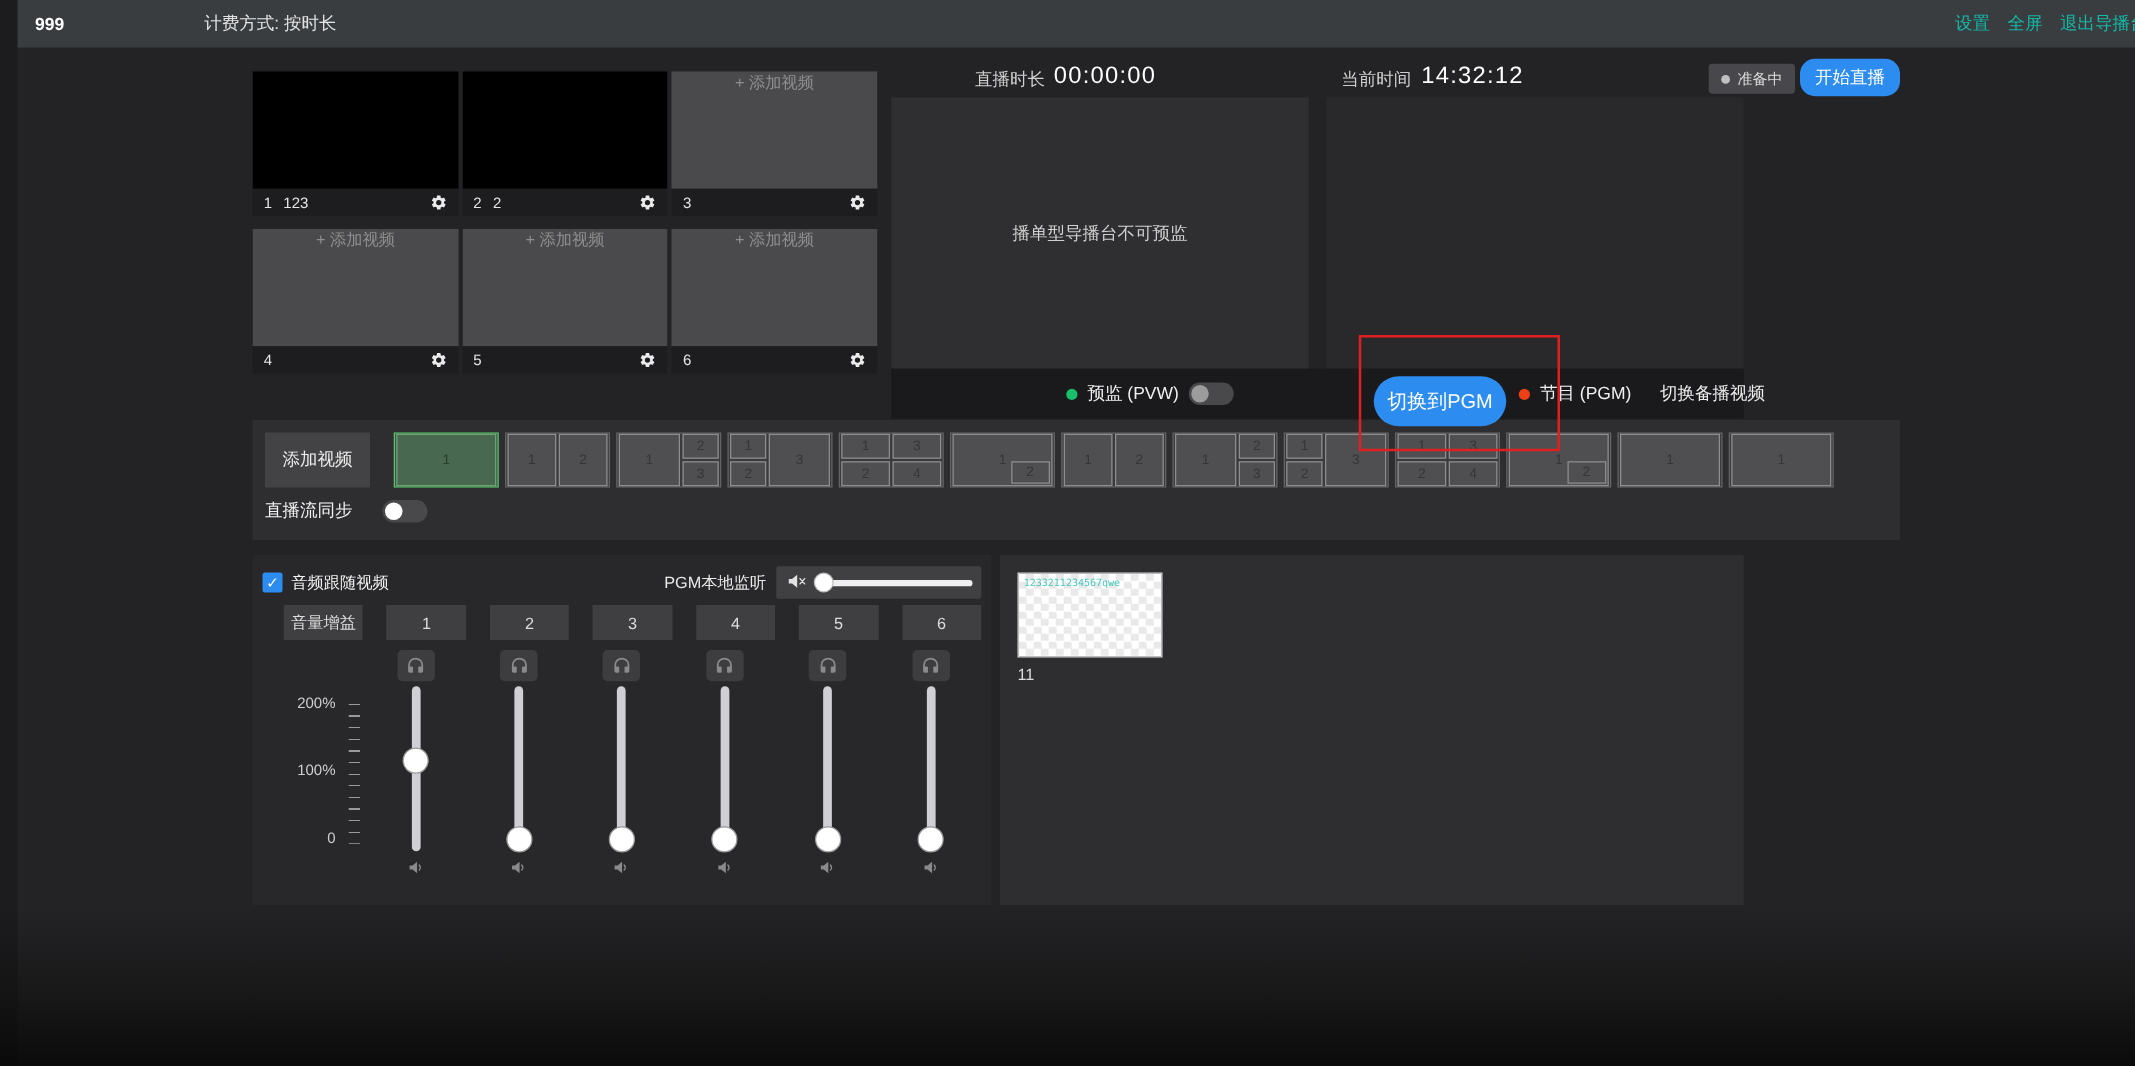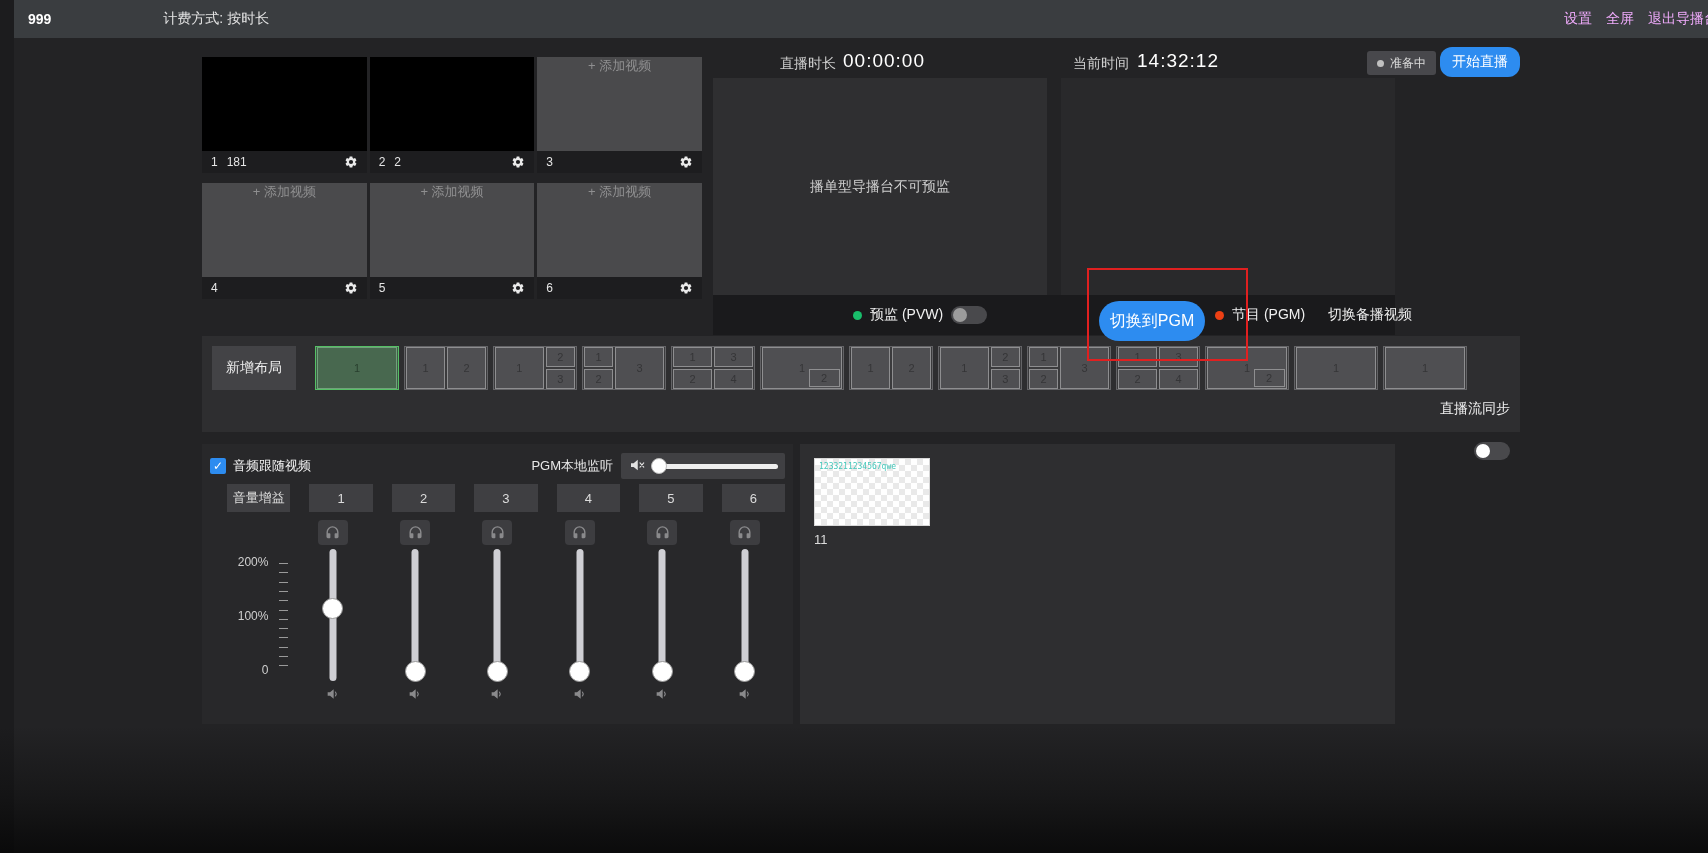--- a/index.html
+++ b/index.html
@@ -8,21 +8,21 @@
   .abs { position:absolute; }
   .clickable { cursor:pointer; }
 
   
   #topbar { left:0; top:0; width:1708px; height:38px; background:#3a3d40; display:flex; align-items:center; padding-left:28px; font-size:14px; }
   #left-strip { left:0; top:0; width:14px; height:853px; background:#1c1c1e; z-index:6; }
   #topbar .account { font-weight:bold; color:#fff; }
   #topbar .billing { margin-left:112px; color:#e3e3e3; }
   #topbar .spacer { flex:1; }
   #topbar .menu { display:flex; gap:14px; margin-right:-10px; white-space:nowrap; }
-  #topbar .menu span { color:#f0abfc; }
+  #topbar .menu span { color:#14b8a6; }
 
   
   #grid { left:202px; top:57px; width:500px; height:242px; display:grid; grid-template-columns:repeat(3,1fr); grid-template-rows:1fr 1fr; column-gap:3px; row-gap:10px; }
   .cell { display:flex; flex-direction:column; overflow:hidden; }
   .cell-view { flex:1; display:flex; align-items:flex-start; justify-content:center; }
   .cell-view.black { background:#000; }
   .cell-view.empty { background:#4a4a4c; }
   .cell-view .addtext { color:#8f8f90; font-size:13px; }
   .cell-bar { height:22px; background:#1d1d1f; display:flex; align-items:center; padding:0 9px; font-size:12px; color:#e6e6e6; }
   .cell-bar .num { margin-right:9px; }
@@ -55,21 +55,21 @@
   #annot { left:1087px; top:268px; width:161px; height:93px; border:2px solid #e02020; z-index:30; pointer-events:none; }
 
   
   #layouts { left:202px; top:336px; width:1318px; height:96px; background:#2e2e30; padding:10px; }
   #layout-row { display:flex; gap:5px; }
   #add-layout { width:84px; height:44px; background:#434346; color:#ececec; font-size:14px; display:flex; align-items:center; justify-content:center; margin-right:14px; }
   .thumb { width:84px; height:44px; background:#3b3b3d; border:1px solid #636366; position:relative; flex:none; }
   .thumb.selected { border-color:#55c065; background:#3d5a46; }
   .tcell { position:absolute; background:#4f4f52; border:1px solid #8e8e90; display:flex; align-items:center; justify-content:center; font-size:11px; color:#353537; }
   .thumb.selected .tcell { background:#48684f; border-color:#71a17b; color:#283f2e; }
-  #sync-row { margin-top:10px; display:flex; align-items:flex-end; gap:24px; font-size:14px; color:#f0f0f0;flex-direction:column; }
+  #sync-row { margin-top:10px; display:flex; align-items:center; gap:24px; font-size:14px; color:#f0f0f0; }
   #sync-row .toggle .knob { background:#fff; }
 
   
   #mixer { left:202px; top:444px; width:591px; height:280px; background:#28282a; padding:8px; }
   #mix-head { height:28px; display:flex; align-items:center; justify-content:space-between; }
   #follow-group { display:flex; align-items:center; gap:7px; font-size:13px; color:#f2f2f2; }
   #follow-cb { width:16px; height:16px; border-radius:2px; background:#2d8cf0; color:#fff; font-size:12px; display:flex; align-items:center; justify-content:center; }
   #monitor-group { display:flex; align-items:center; gap:8px; font-size:13px; color:#e8e8e8; }
   #monitor-box { width:164px; height:26px; background:#404043; display:flex; align-items:center; padding:0 7px; gap:7px; border-radius:2px; }
   #monitor-slider { flex:1; height:5px; background:#efefef; border-radius:3px; position:relative; }
@@ -114,21 +114,21 @@
       <span class="clickable">全屏</span>
       <span class="clickable">退出导播台</span>
     </span>
 </div>
 
 <div class="abs" id="grid">
     <div class="cell">
       <div class="cell-view black"></div>
       <div class="cell-bar">
         <span class="num">1</span>
-        <span class="nm">181</span>
+        <span class="nm">123</span>
         <span class="spacer"></span>
         <span class="gear clickable">
           <svg viewBox="0 0 24 24" width="14" height="14" fill="#eaeaea">
             <path d="M19.14 12.94c.04-.3.06-.61.06-.94s-.02-.64-.07-.94l2.03-1.58c.18-.14.23-.41.12-.61l-1.92-3.32c-.12-.22-.37-.29-.59-.22l-2.39.96c-.5-.38-1.03-.7-1.62-.94l-.36-2.54c-.04-.24-.24-.41-.48-.41h-3.84c-.24 0-.43.17-.47.41l-.36 2.54c-.59.24-1.13.57-1.62.94l-2.39-.96c-.22-.08-.47 0-.59.22L2.74 8.87c-.12.21-.08.47.12.61l2.03 1.58c-.05.3-.09.63-.09.94s.02.64.07.94l-2.03 1.58c-.18.14-.23.41-.12.61l1.92 3.32c.12.22.37.29.59.22l2.39-.96c.5.38 1.03.7 1.62.94l.36 2.54c.05.24.24.41.48.41h3.84c.24 0 .44-.17.47-.41l.36-2.54c.59-.24 1.13-.56 1.62-.94l2.39.96c.22.08.47 0 .59-.22l1.92-3.32c.12-.22.07-.47-.12-.61l-2.01-1.58zM12 15.6A3.6 3.6 0 1112 8.4a3.6 3.6 0 010 7.2z"></path>
           </svg>
         </span>
       </div>
     </div>
     <div class="cell">
       <div class="cell-view black"></div>
@@ -236,21 +236,21 @@
     <span class="dot" style="background:#ed4014"></span>
     <span>节目 (PGM)</span>
   </div>
 </div>
 <div class="abs clickable" id="switch-pgm">切换到PGM</div>
 <span class="abs clickable" id="backup-link">切换备播视频</span>
 <div class="abs" id="annot"></div>
 
 <div class="abs" id="layouts">
   <div id="layout-row">
-    <div id="add-layout" class="clickable">新增布局</div>
+    <div id="add-layout" class="clickable">添加视频</div>
 
   <div class="thumb clickable selected">
         <div class="tcell" style="left: 1%; top: 1%; width: 98%; height: 98%;">1</div>
       </div>
       <div class="thumb clickable">
         <div class="tcell" style="left: 1%; top: 1%; width: 48%; height: 98%;">1</div>
         <div class="tcell" style="left: 51%; top: 1%; width: 48%; height: 98%;">2</div>
       </div>
       <div class="thumb clickable">
         <div class="tcell" style="left: 1%; top: 1%; width: 60%; height: 98%;">1</div>

